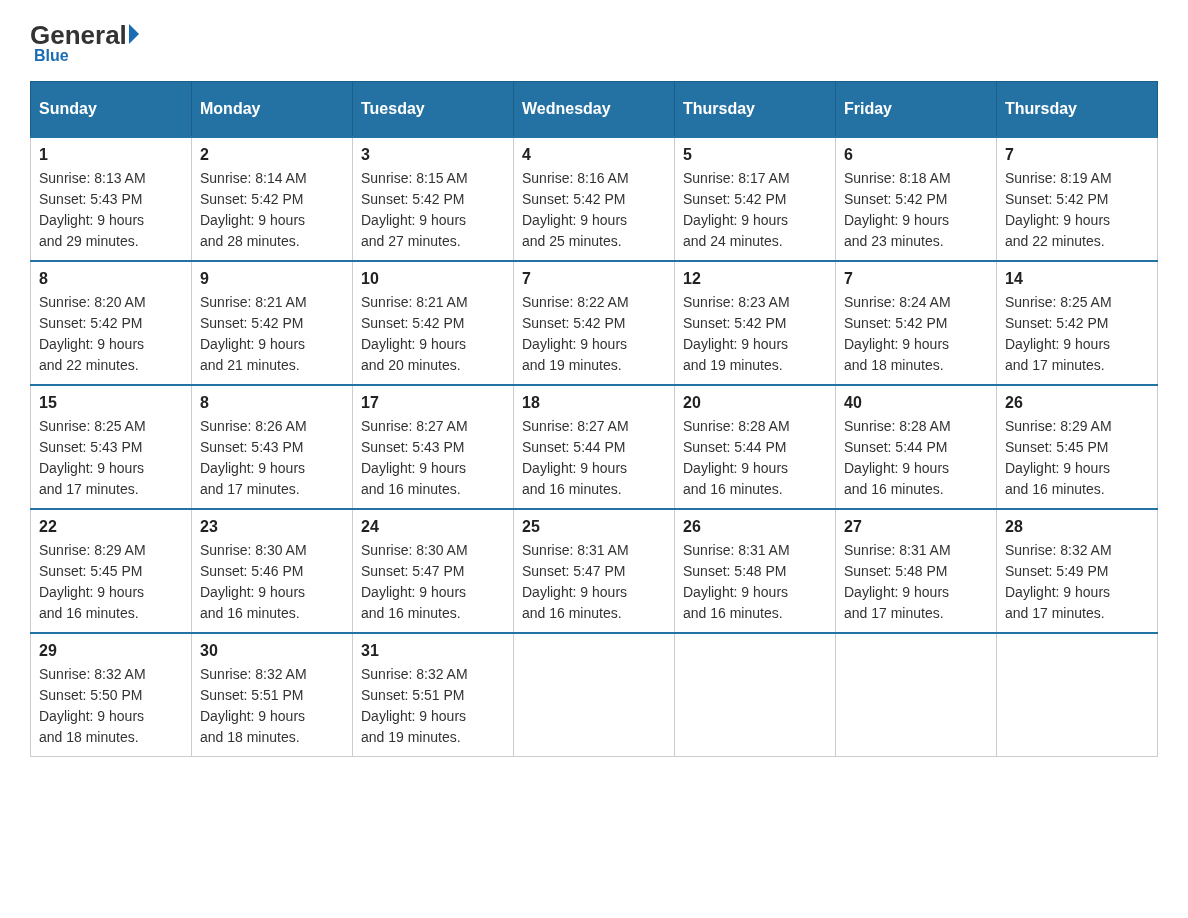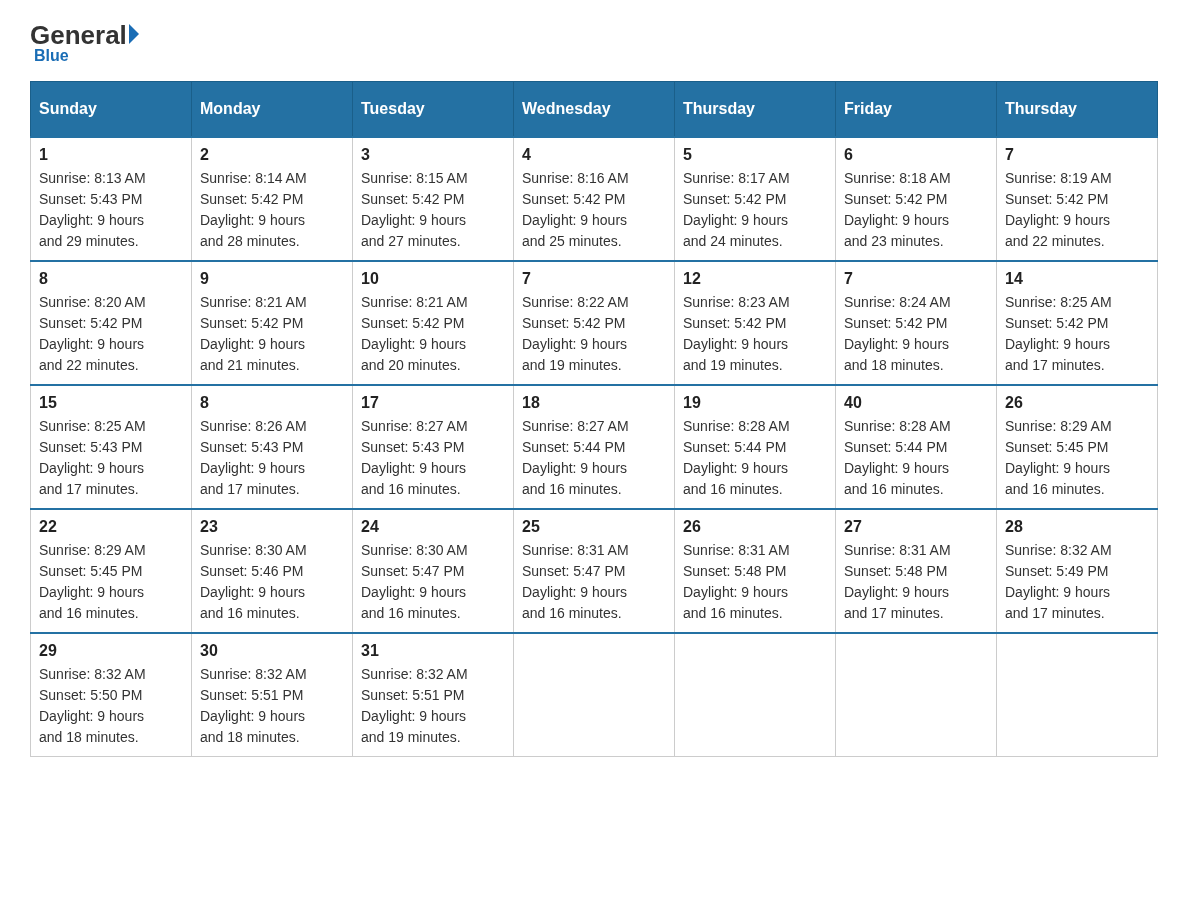--- a/index.html
+++ b/index.html
@@ -199,21 +199,21 @@
         </td>
         <td>
           <div class="day-num">17</div>
           <div class="day-info">Sunrise: 8:27 AM<br>Sunset: 5:43 PM<br>Daylight: 9 hours<br>and 16 minutes.</div>
         </td>
         <td>
           <div class="day-num">18</div>
           <div class="day-info">Sunrise: 8:27 AM<br>Sunset: 5:44 PM<br>Daylight: 9 hours<br>and 16 minutes.</div>
         </td>
         <td>
-          <div class="day-num">19</div>
+          <div class="day-num">20</div>
           <div class="day-info">Sunrise: 8:28 AM<br>Sunset: 5:44 PM<br>Daylight: 9 hours<br>and 16 minutes.</div>
         </td>
         <td>
           <div class="day-num">40</div>
           <div class="day-info">Sunrise: 8:28 AM<br>Sunset: 5:44 PM<br>Daylight: 9 hours<br>and 16 minutes.</div>
         </td>
         <td>
           <div class="day-num">26</div>
           <div class="day-info">Sunrise: 8:29 AM<br>Sunset: 5:45 PM<br>Daylight: 9 hours<br>and 16 minutes.</div>
         </td>

